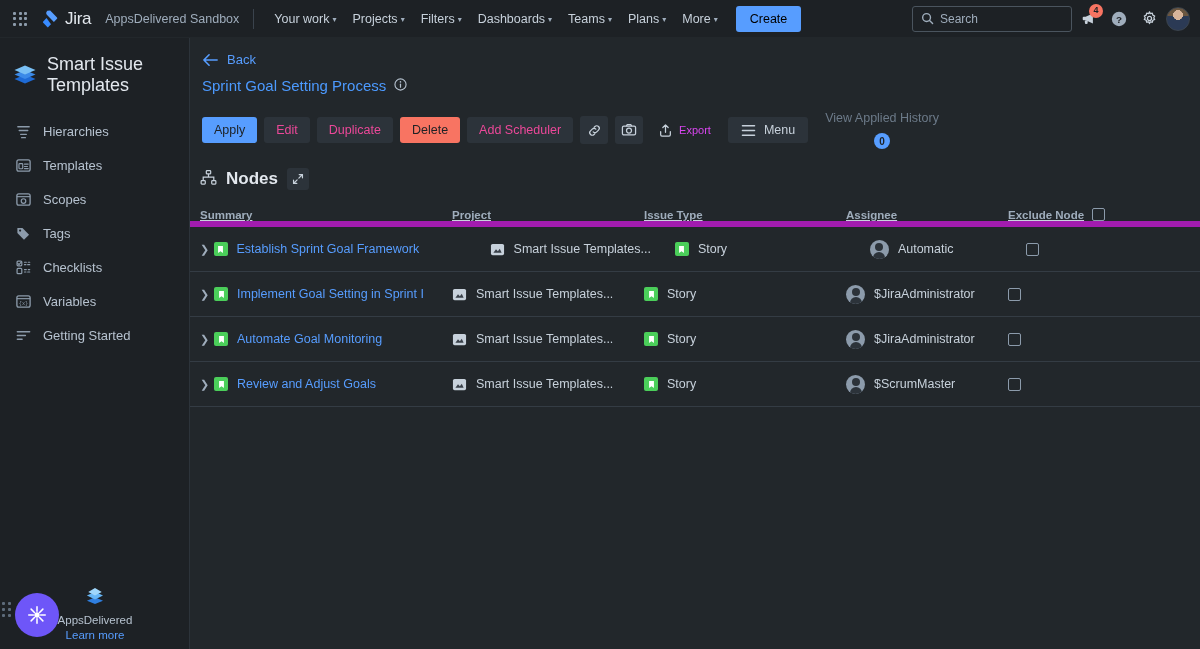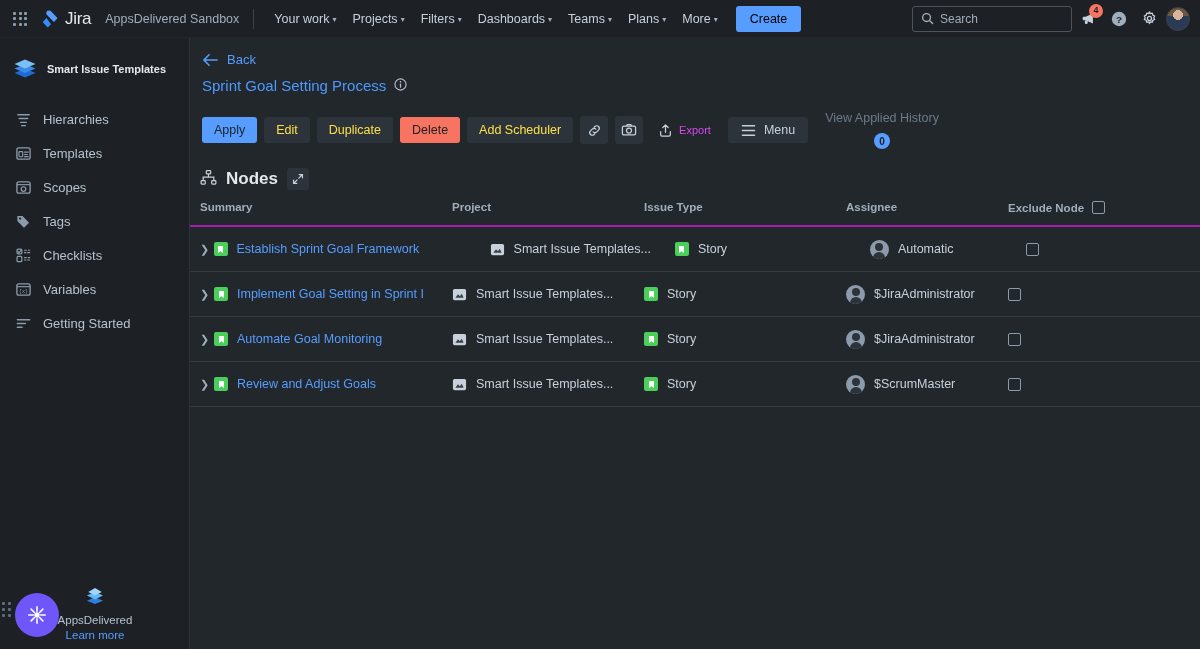--- a/index.html
+++ b/index.html
@@ -56,21 +56,21 @@
                 linear-gradient(#6b5640 0 38%, #2b3a55 38% 100%);
     border:1px solid #3a434d; cursor:pointer;
   }
   
   .body-wrap { display:flex; height:611px; }
   .sidebar {
     width:190px; background:#1d2125; border-right:1px solid #2c333a;
     position:relative; flex-shrink:0;
   }
   .side-head { display:flex; align-items:center; gap:9px; padding:16px 12px 18px 12px; cursor:pointer; }
-  .side-title { font-size:11px; font-weight:700; color:#e3e8ee; }
+  .side-title { font-size:18px; font-weight:400; color:#e3e8ee; }
   .side-list { padding:0 4px; }
   .side-item {
     display:flex; align-items:center; gap:11px; padding:8px 10px;
     border-radius:3px; cursor:pointer; font-size:13px; color:#b6c2cf;
   }
   .side-ico { width:18px; height:18px; flex-shrink:0; display:flex; align-items:center; justify-content:center; }
   
   .promo { position:absolute; left:0; bottom:8px; width:190px; }
   .promo-logo { text-align:center; margin-bottom:3px; }
   .promo-name { text-align:center; font-size:11.5px; color:#b6c2cf; }
@@ -86,43 +86,43 @@
   .back-row { display:flex; align-items:center; gap:8px; padding:0 0 0 12px; cursor:pointer; width:72px; }
   .back-text { font-size:13px; color:#579dff; font-weight:500; }
   .page-title {
     font-size:15px; color:#4c9aff; font-weight:400; padding:10px 0 0 12px;
     display:flex; align-items:center; gap:8px;
   }
   .info-ico { cursor:pointer; }
   .toolbar { display:flex; align-items:center; gap:7px; padding:11px 0 0 12px; flex-wrap:nowrap; }
   .tb-btn {
     font-size:12.5px; padding:6px 12px; border-radius:3px; cursor:pointer; border:none;
-    background:#2c333a; color:#fde047; font-family:"Liberation Sans", sans-serif; white-space:nowrap;
+    background:#2c333a; color:#ec4899; font-family:"Liberation Sans", sans-serif; white-space:nowrap;
   }
   .tb-btn.primary { background:#579dff; color:#1d2125; font-weight:400; }
   .tb-btn.danger { background:#f87462; color:#1d2125; }
   .tb-icon {
     width:28px; height:28px; background:#2c333a; border-radius:3px;
     display:flex; align-items:center; justify-content:center; cursor:pointer;
   }
   .tb-export { display:flex; align-items:center; gap:6px; padding:6px 10px 6px 8px; border-radius:3px; cursor:pointer; font-size:11px; color:#d946ef; }
   .tb-menu { display:flex; align-items:center; gap:8px; padding:6px 13px; border-radius:3px; cursor:pointer; font-size:12.5px; color:#c7d1db; background:#2c333a; }
   .tb-hist { display:flex; align-items:center; gap:8px; padding:6px 10px; border-radius:3px; cursor:pointer; font-size:12.5px; color:#6c7a89;flex-direction:column; }
   .hist-badge {
     background:#579dff; color:#1d2125; font-size:10px; font-weight:700;
     width:16px; height:16px; border-radius:8px; display:flex; align-items:center; justify-content:center;
   }
   .nodes-row { display:flex; align-items:center; gap:9px; padding:13px 0 0 10px; }
   .nodes-label { font-size:17px; font-weight:700; color:#e3e8ee; }
   .expand-ico { width:22px; height:22px; background:#2c333a; border-radius:3px; display:flex; align-items:center; justify-content:center; cursor:pointer; }
   
   .tbl { width:100%; margin-top:11px; }
   .thead {
-    display:flex; align-items:flex-start; height:26px;
-    border-bottom:2px solid #a21caf; padding-left:10px;
+    display:flex; align-items:flex-end; height:26px;
+    border-bottom:6px solid #a21caf; padding-left:10px;text-decoration:underline;
   }
   .th { font-size:11.5px; font-weight:700; color:#9fadbc; }
   .c-sum { width:252px; }
   .c-prj { width:192px; }
   .c-type { width:202px; }
   .c-asg { width:162px; }
   .c-exc { width:180px; display:flex; align-items:center; gap:8px; }
   .trow {
     display:flex; align-items:center; height:45px;
     border-bottom:1px solid #343c44; padding-left:10px; cursor:pointer;

